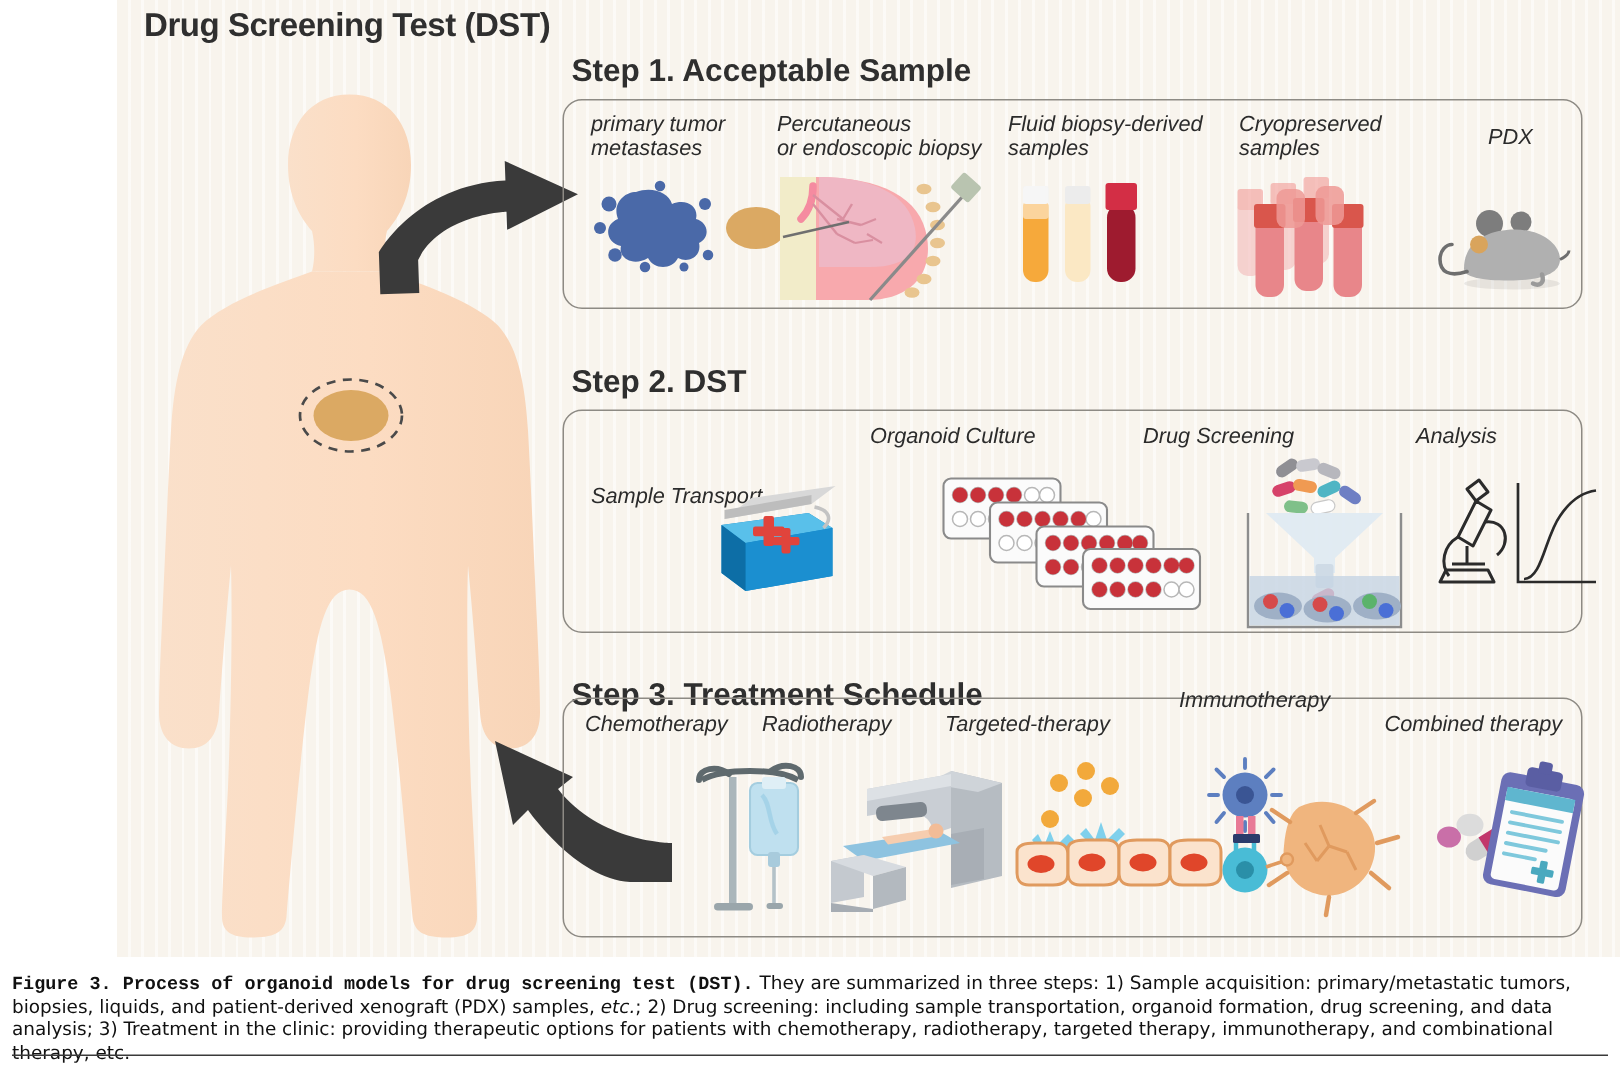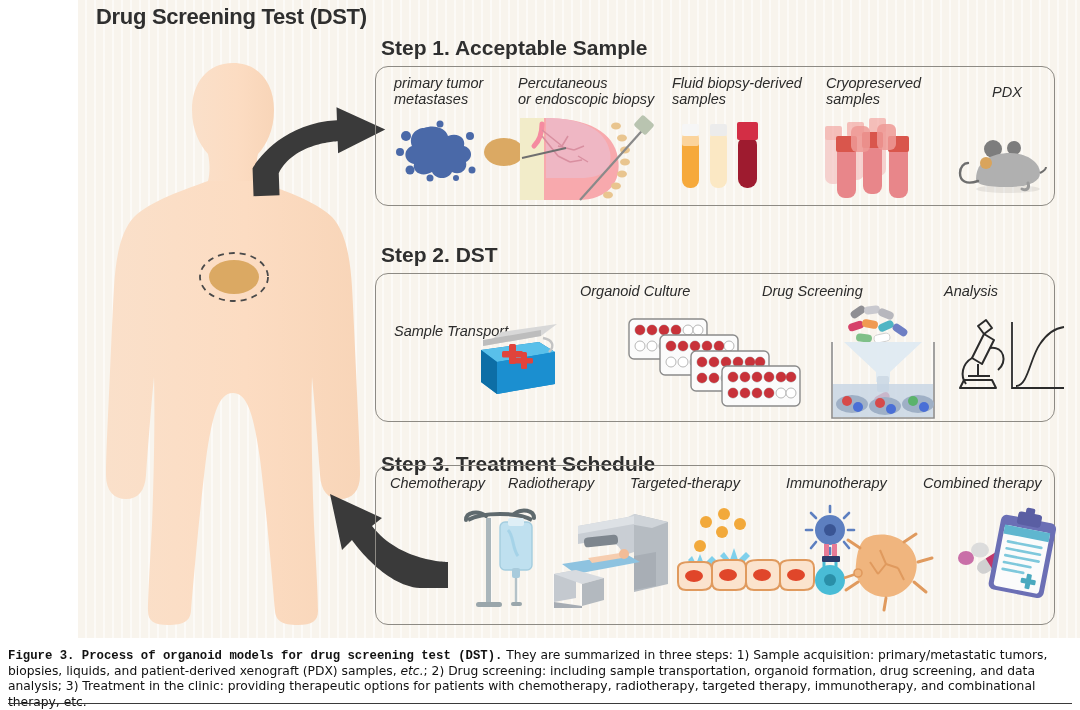--- a/index.html
+++ b/index.html
@@ -400,21 +400,21 @@
       </g>
     </svg>
   </div>
 
   <div class="step-title" id="step3-title">Step 3. Treatment Schedule</div>
   <div class="step-box" id="step3-box"></div>
 
   <div class="item-label" style="left:312px;top:476px;width:130px;">Chemotherapy</div>
   <div class="item-label" style="left:430px;top:476px;width:130px;">Radiotherapy</div>
   <div class="item-label" style="left:552px;top:476px;width:150px;">Targeted-therapy</div>
-  <div class="item-label" style="left:708px;top:476px;width:140px;">Immunotherapy</div>
+  <div class="item-label" style="left:708px;top:460px;width:140px;">Immunotherapy</div>
   <div class="item-label" style="left:845px;top:476px;width:140px;">Combined therapy</div>
 
   <div class="icon-wrap" style="left:378px;top:506px;">
     <svg width="94" height="104" viewBox="0 0 94 104">
       <path d="M10 14 C10 6 22 4 30 10" stroke="#5f6a6e" stroke-width="4" fill="none" stroke-linecap="round"></path>
       <path d="M78 12 C78 4 66 2 58 8" stroke="#5f6a6e" stroke-width="4" fill="none" stroke-linecap="round"></path>
       <path d="M12 14 C26 6 62 6 76 14" stroke="#5f6a6e" stroke-width="4" fill="none"></path>
       <rect x="30" y="12" width="5" height="86" fill="#aab6bb"></rect>
       <rect x="20" y="96" width="26" height="5" rx="2.5" fill="#9aa6ab"></rect>
       <rect x="44" y="16" width="32" height="48" rx="5" fill="#bfe0ef" stroke="#a4cddf" stroke-width="1.4"></rect>

